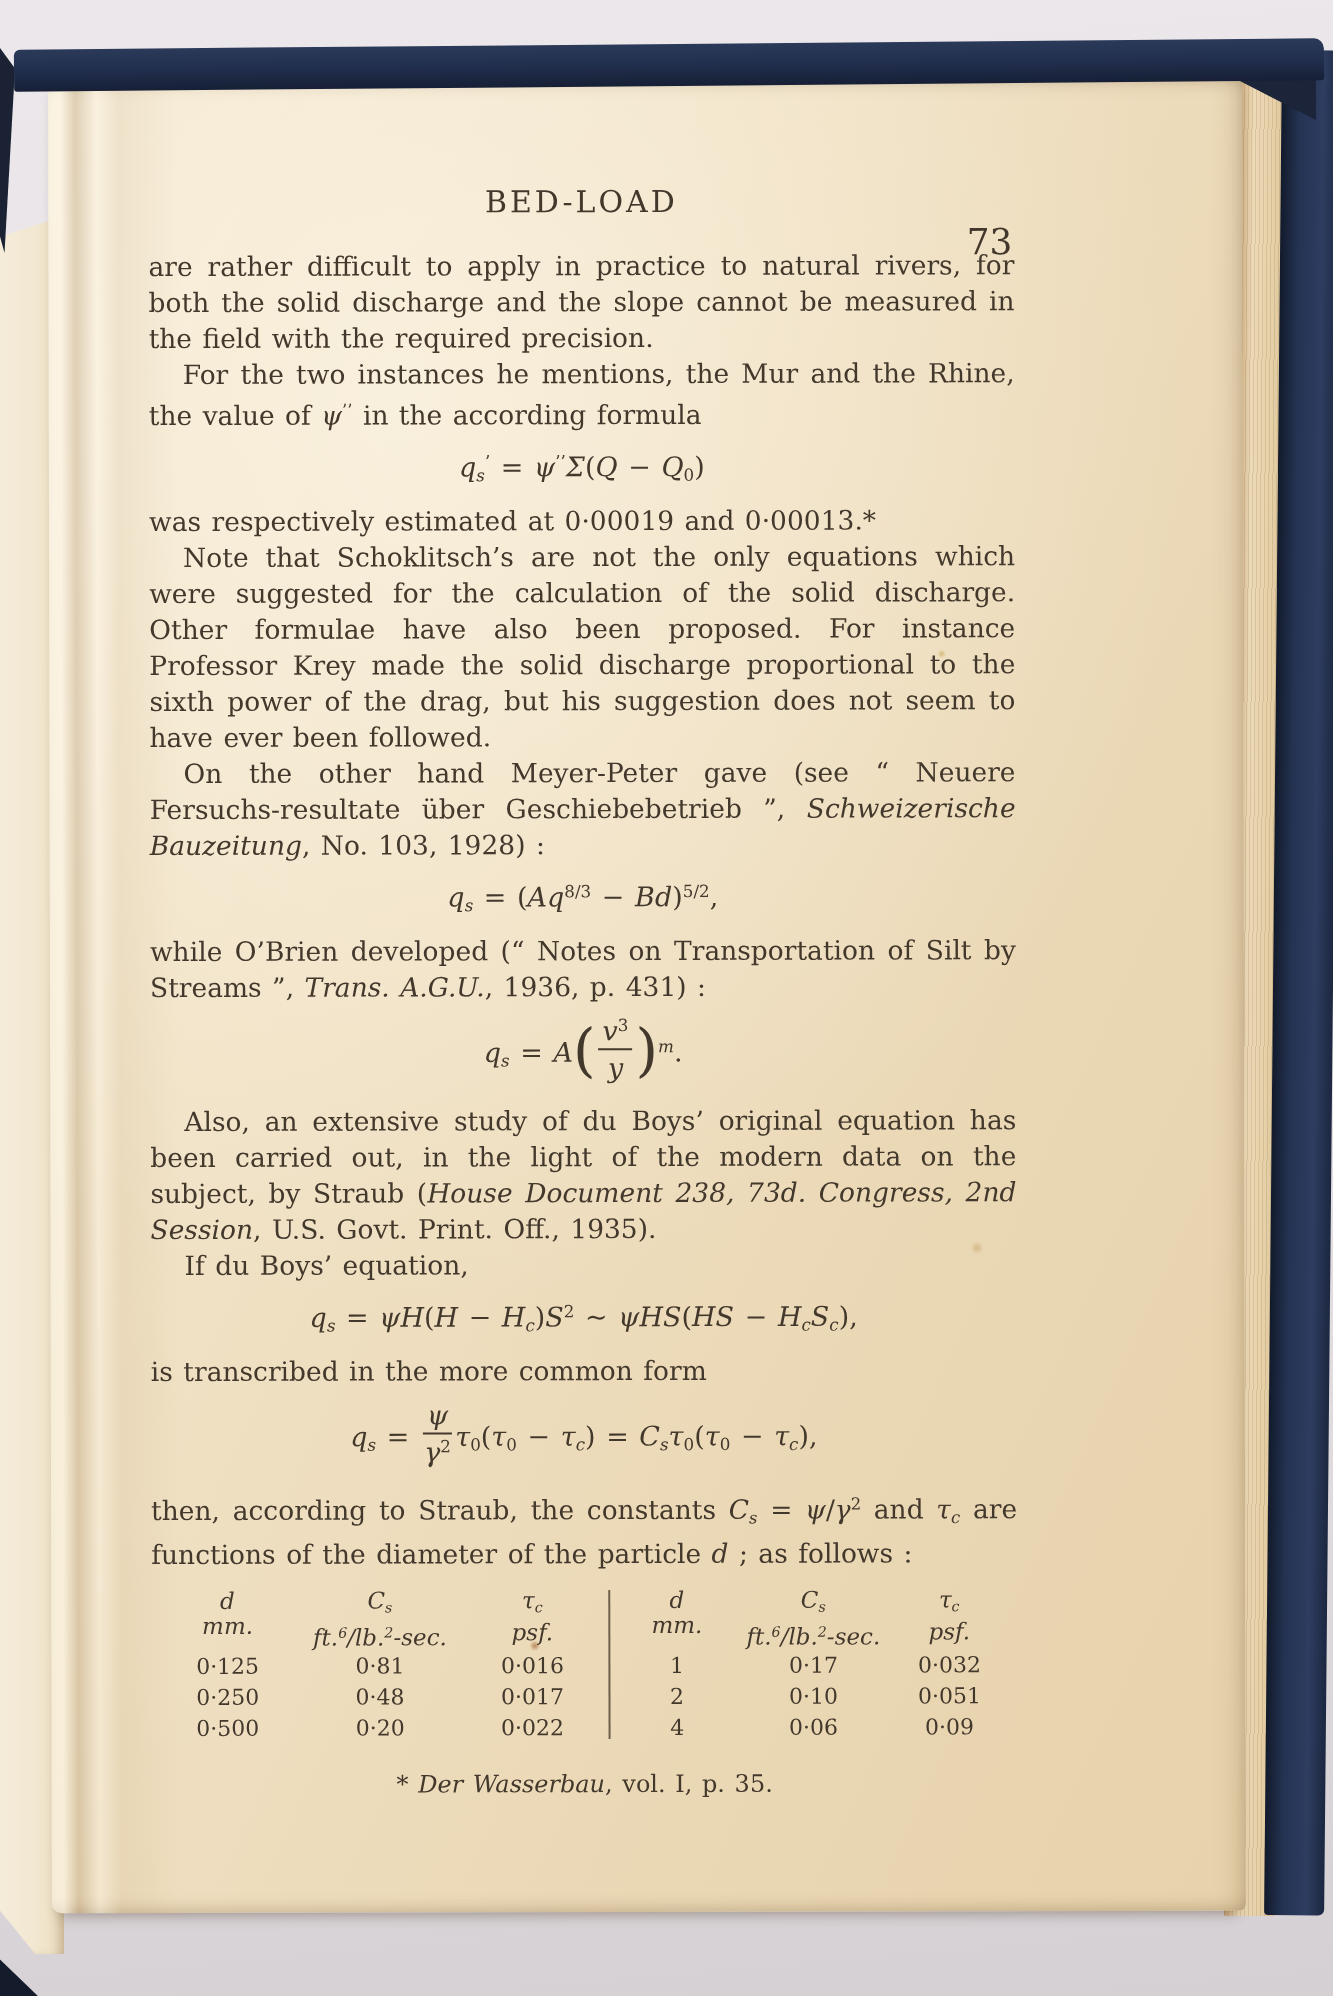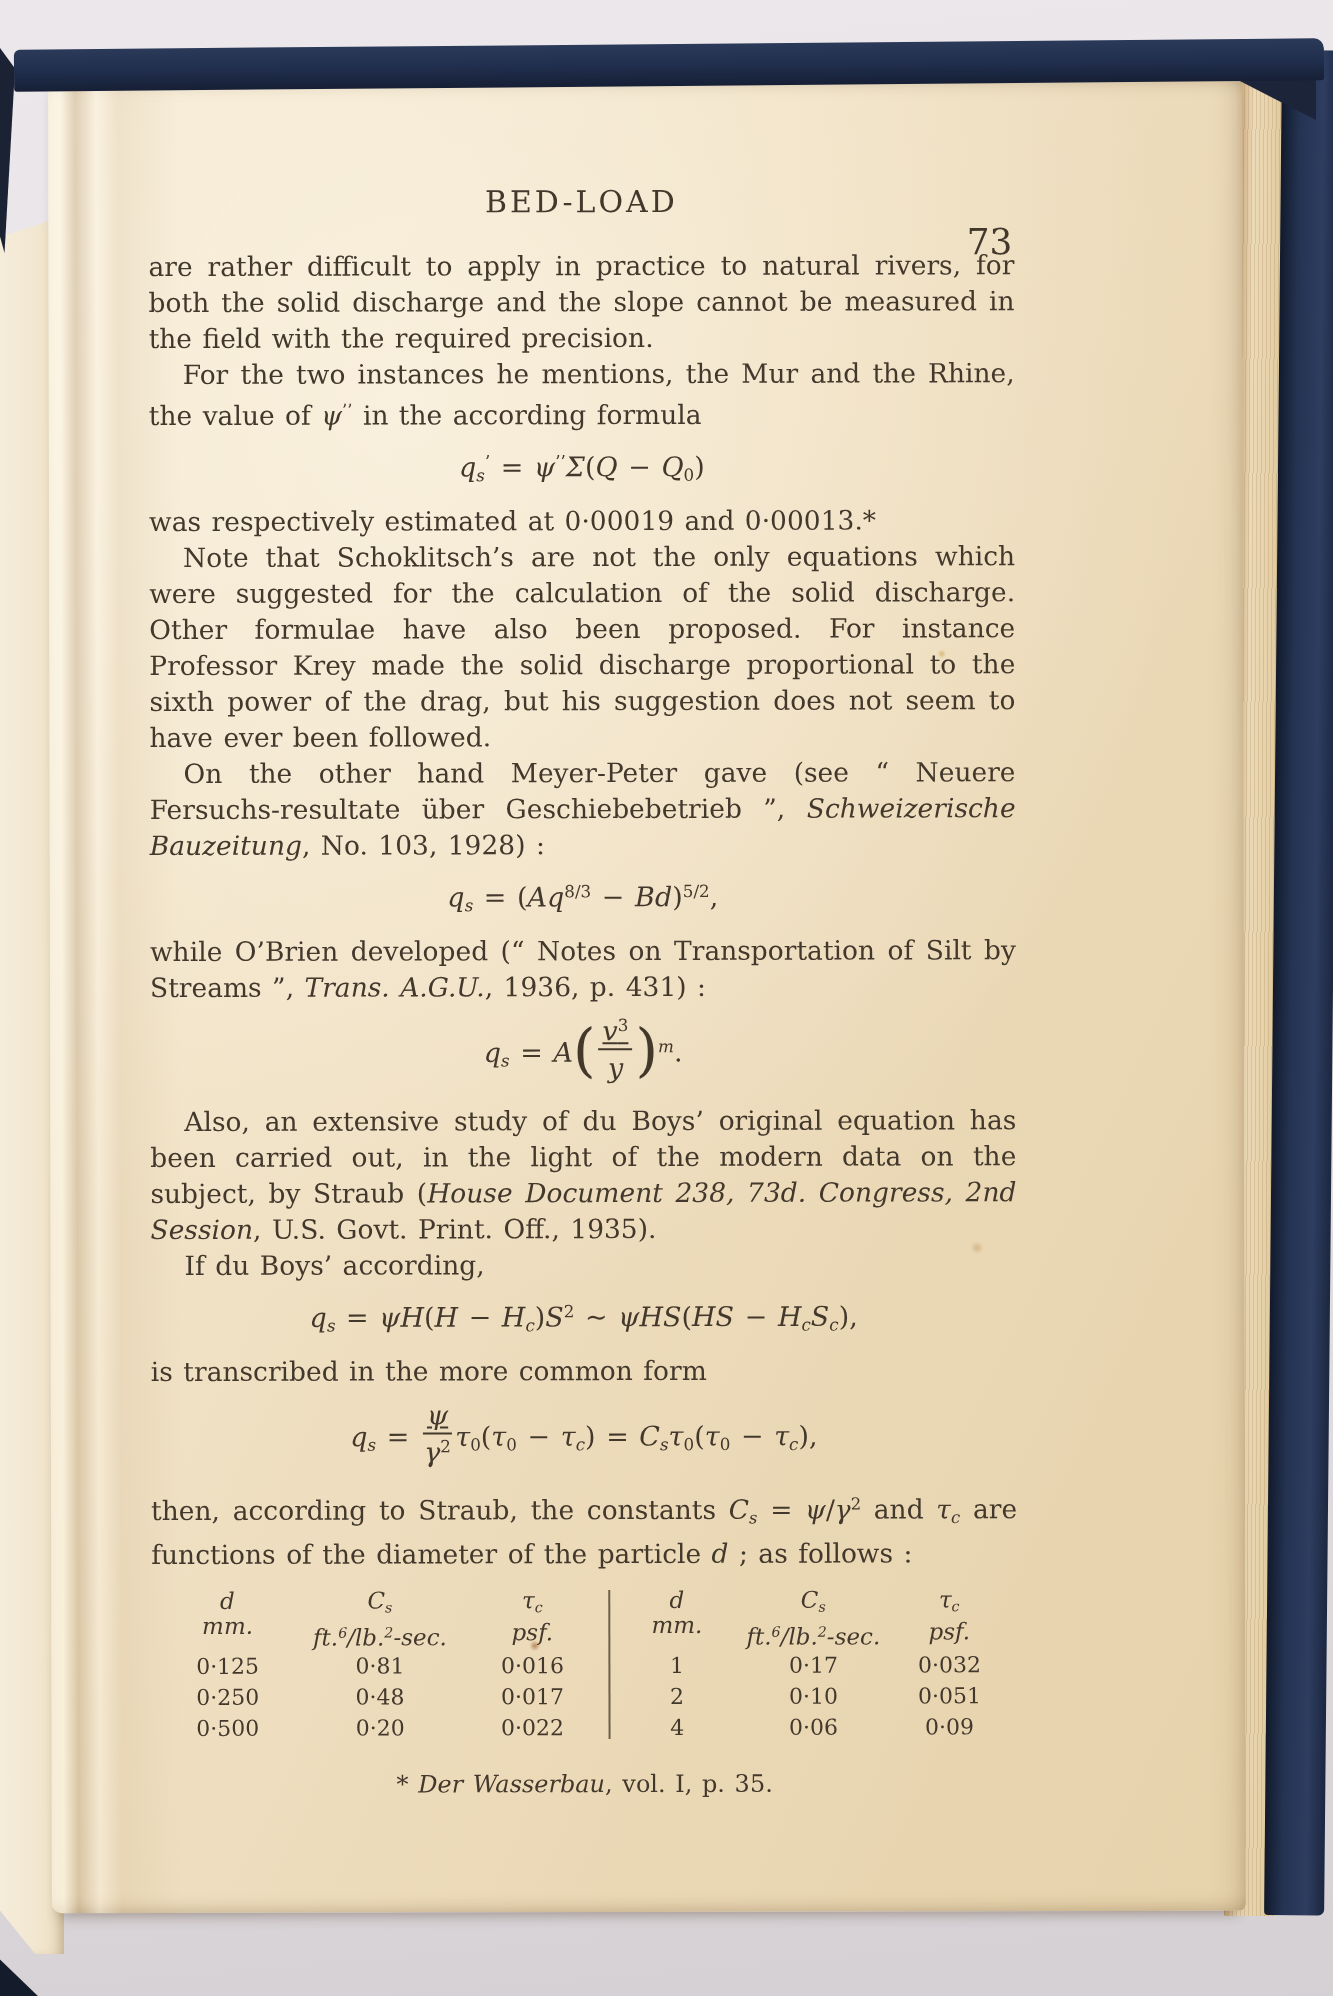--- a/index.html
+++ b/index.html
@@ -67,21 +67,21 @@
   .it{font-style:italic;}
   .sub{font-size:62%;vertical-align:-0.28em;}
   .sup{font-size:62%;vertical-align:0.55em;}
   .sub.it,.sup.it{font-style:italic;}
   .eq{text-align:center;margin:10px 0;font-size:27px;line-height:36px;}
   .eq-tall{margin:15px 0;}
   .big{font-size:215%;font-weight:400;vertical-align:middle;line-height:0;
     position:relative;top:-0.06em;}
   .frac{display:inline-block;vertical-align:middle;text-align:center;margin:0 3px;
     transform:translateY(-0.18em);line-height:1.15;}
-  .frac .num{display:block;padding:0 4px 2px;border-bottom:2px solid currentColor;text-decoration:underline;}
+  .frac .num{display:block;padding:0 4px 2px;border-bottom:2px solid currentColor;}
   .frac .den{display:block;padding-top:2px;}
 
   
   .tbl-wrap{position:relative;margin-top:16px;}
   .tbl{display:grid;grid-template-columns:17.6% 17.6% 17.6% 15.8% 15.7% 15.7%;}
   .th{ text-align:center;font-size:23px;line-height:25px;font-style:italic;}
   .th .sym{display:block;}
   .th .unit{display:block;}
   .td{text-align:center;font-size:22px;line-height:31px;font-style:normal;}
   .tbl-divider{position:absolute;left:52.8%;top:2px;bottom:4px;width:2px;
@@ -114,21 +114,21 @@
       <p class="para"><span>are rather difficult to apply in practice to natural rivers, for both the solid discharge and the slope cannot be measured in the field with the required precision.</span></p>
       <p class="para ind"><span>For the two instances he mentions, the Mur and the Rhine, the value of </span><span class="it">ψ</span><span class="sup">’’</span><span> in the according formula</span></p>
       <div class="eq"><span class="it">q</span><span class="sub it">s</span><span class="sup">’</span><span> = </span><span class="it">ψ</span><span class="sup">’’</span><span class="it">Σ</span><span>(</span><span class="it">Q</span><span> − </span><span class="it">Q</span><span class="sub">0</span><span>)</span></div>
       <p class="para"><span>was respectively estimated at 0·00019 and 0·00013.*</span></p>
       <p class="para ind"><span>Note that Schoklitsch’s are not the only equations which were suggested for the calculation of the solid discharge.  Other formulae have also been proposed.  For instance Professor Krey made the solid discharge proportional to the sixth power of the drag, but his suggestion does not seem to have ever been followed.</span></p>
       <p class="para ind"><span>On the other hand Meyer-Peter gave (see “ Neuere Fersuchs-resultate über Geschiebebetrieb ”, </span><span class="it">Schweizerische Bauzeitung</span><span>, No. 103, 1928) :</span></p>
       <div class="eq"><span class="it">q</span><span class="sub it">s</span><span> = (</span><span class="it">Aq</span><span class="sup">8/3</span><span> − </span><span class="it">Bd</span><span>)</span><span class="sup">5/2</span><span>,</span></div>
       <p class="para"><span>while O’Brien developed (“ Notes on Transportation of Silt by Streams ”, </span><span class="it">Trans. A.G.U.</span><span>, 1936, p. 431) :</span></p>
       <div class="eq eq-tall"><span class="it">q</span><span class="sub it">s</span><span> = </span><span class="it">A</span><span class="big">(</span><span class="frac"><span class="num"><span class="it">v</span><span class="sup">3</span></span><span class="den"><span class="it">y</span></span></span><span class="big">)</span><span class="sup it">m</span><span>.</span></div>
       <p class="para ind"><span>Also, an extensive study of du Boys’ original equation has been carried out, in the light of the modern data on the subject, by Straub (</span><span class="it">House Document 238, 73d. Congress, 2nd Session</span><span>, U.S. Govt. Print. Off., 1935).</span></p>
-      <p class="para ind"><span>If du Boys’ according,</span></p>
+      <p class="para ind"><span>If du Boys’ equation,</span></p>
       <div class="eq"><span class="it">q</span><span class="sub it">s</span><span> = </span><span class="it">ψH</span><span>(</span><span class="it">H</span><span> − </span><span class="it">H</span><span class="sub it">c</span><span>)</span><span class="it">S</span><span class="sup">2</span><span> ∼ </span><span class="it">ψHS</span><span>(</span><span class="it">HS</span><span> − </span><span class="it">H</span><span class="sub it">c</span><span class="it">S</span><span class="sub it">c</span><span>),</span></div>
       <p class="para"><span>is transcribed in the more common form</span></p>
       <div class="eq eq-tall"><span class="it">q</span><span class="sub it">s</span><span> = </span><span class="frac"><span class="num"><span class="it">ψ</span></span><span class="den"><span class="it">γ</span><span class="sup">2</span></span></span><span class="it">τ</span><span class="sub">0</span><span>(</span><span class="it">τ</span><span class="sub">0</span><span> − </span><span class="it">τ</span><span class="sub it">c</span><span>) = </span><span class="it">C</span><span class="sub it">s</span><span class="it">τ</span><span class="sub">0</span><span>(</span><span class="it">τ</span><span class="sub">0</span><span> − </span><span class="it">τ</span><span class="sub it">c</span><span>),</span></div>
       <p class="para"><span>then, according to Straub, the constants </span><span class="it">C</span><span class="sub it">s</span><span> = </span><span class="it">ψ</span><span>/</span><span class="it">γ</span><span class="sup">2</span><span> and </span><span class="it">τ</span><span class="sub it">c</span><span> are functions of the diameter of the particle </span><span class="it">d</span><span> ; as follows :</span></p>
 
       <div class="tbl-wrap">
         <div class="tbl-divider"></div>
         <div class="tbl">
           <div class="th">
               <span class="sym"><span class="it">d</span></span>

